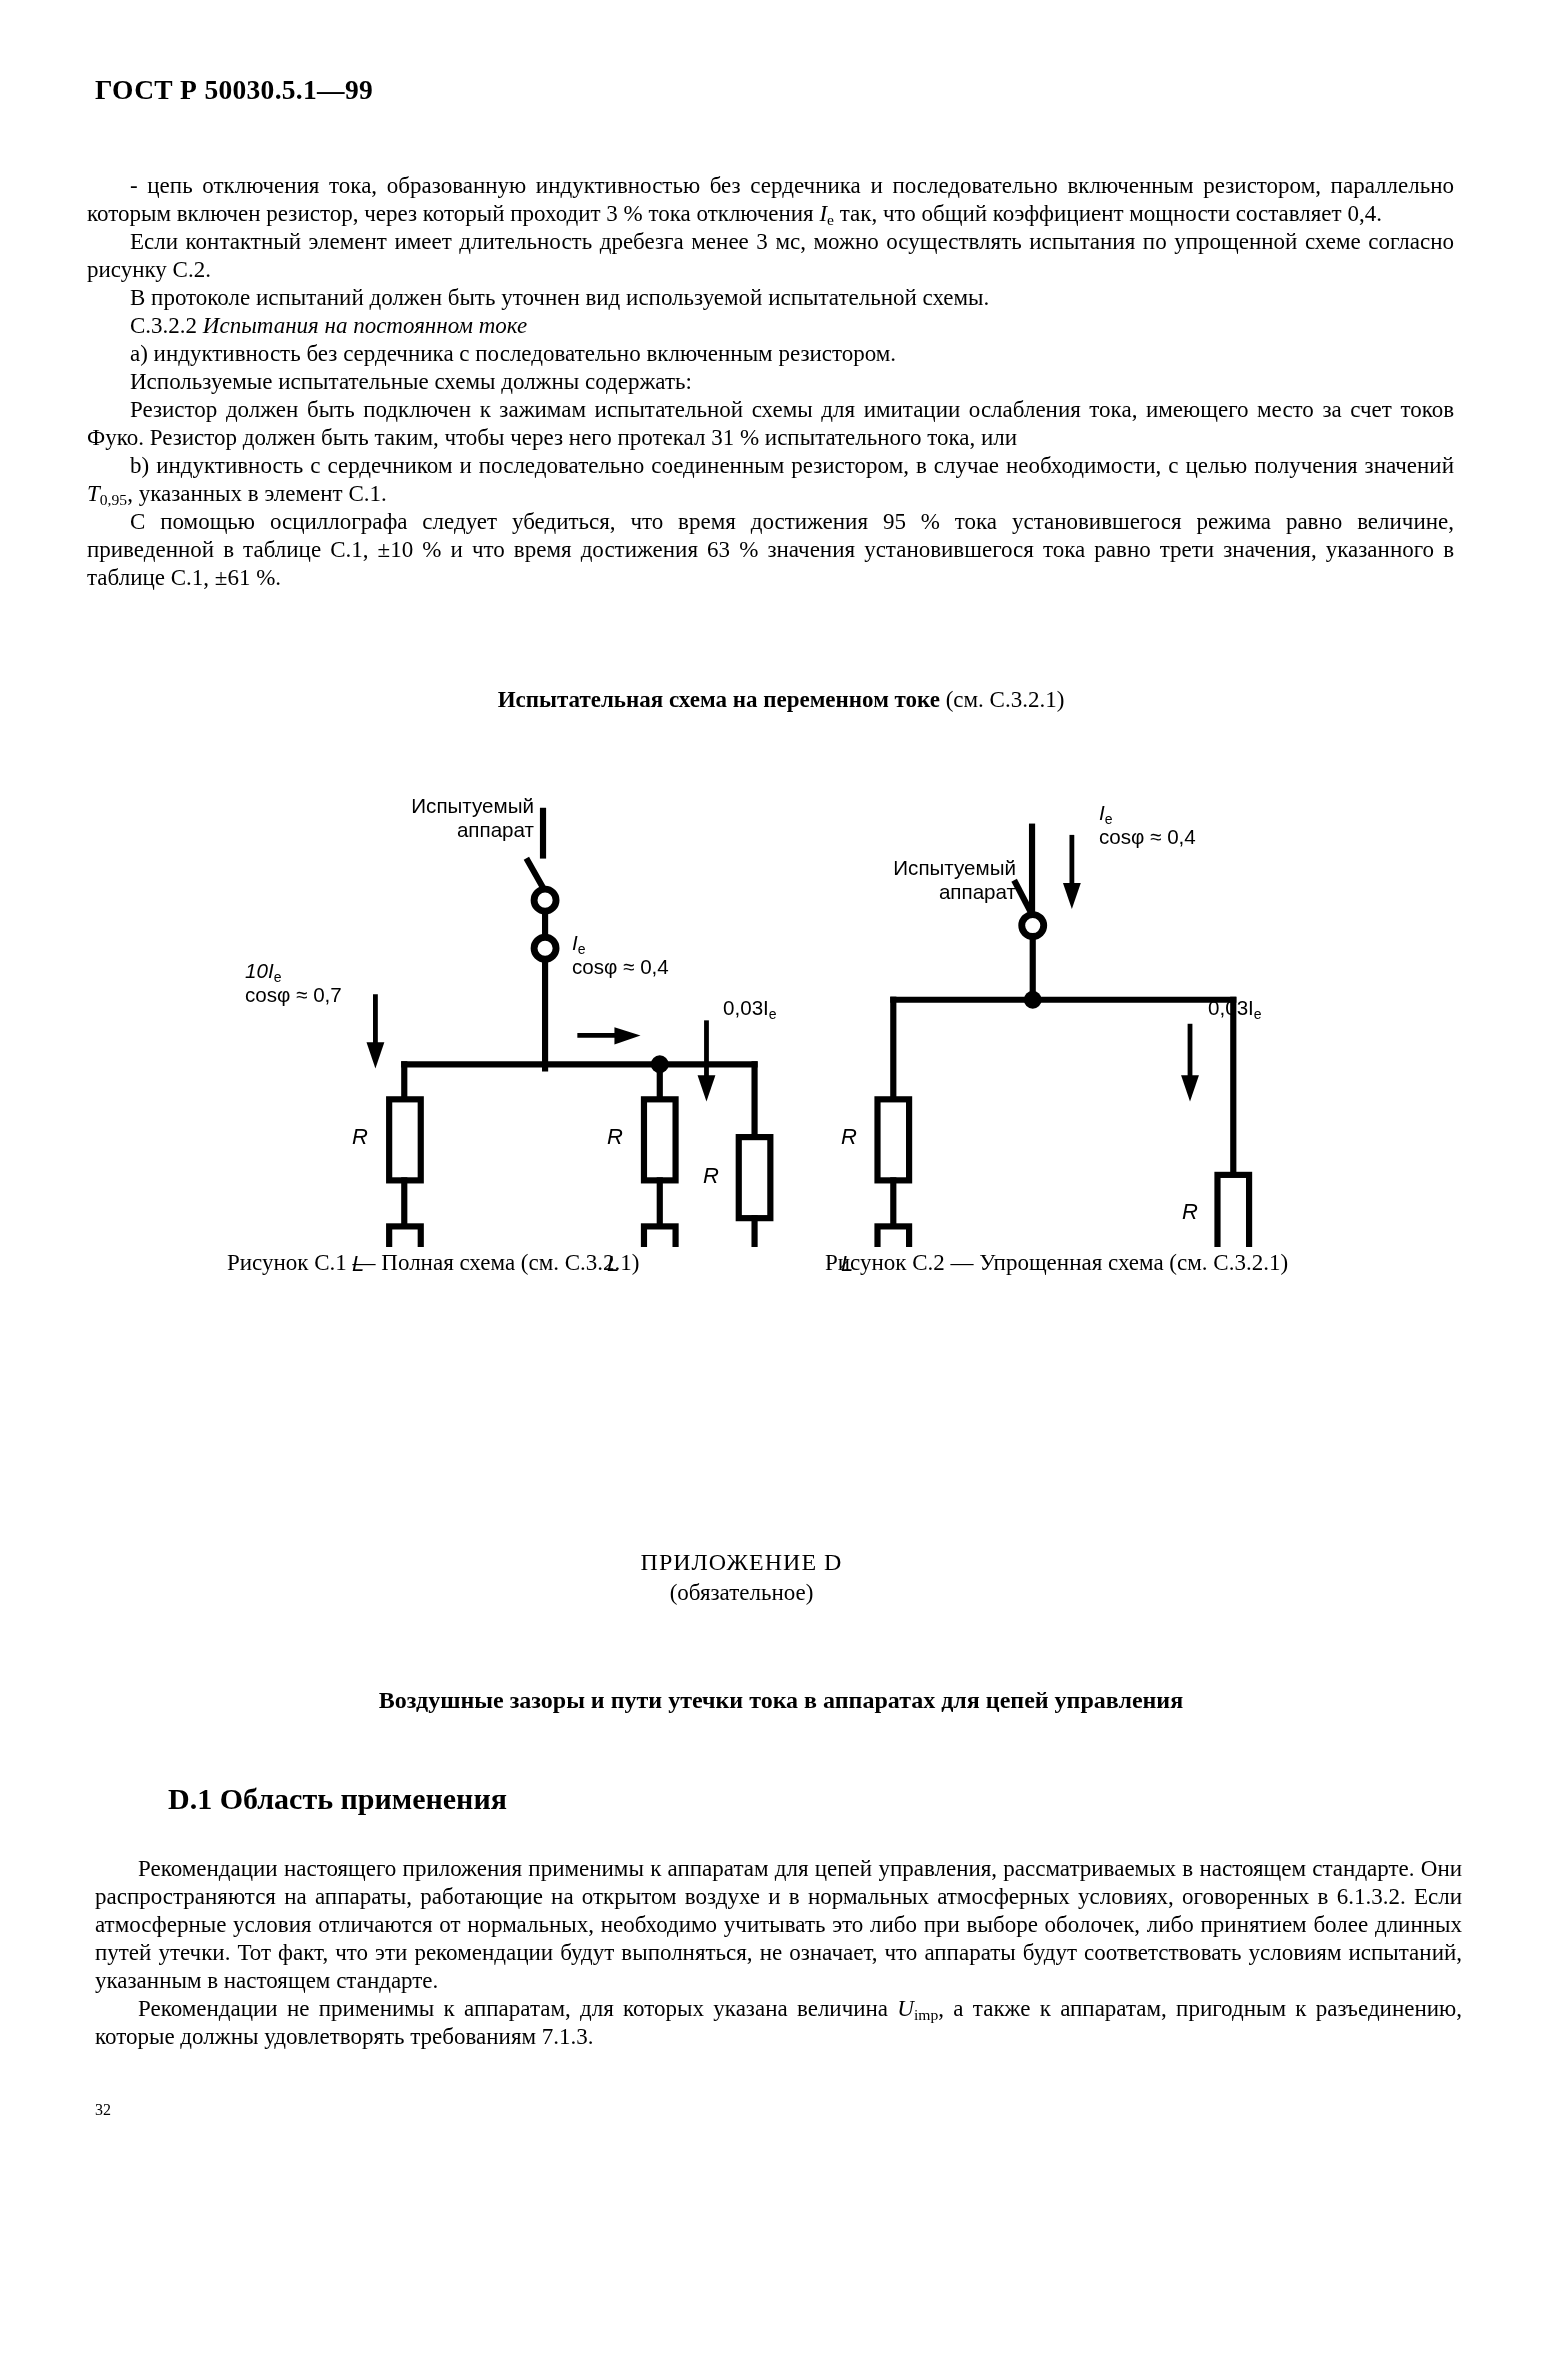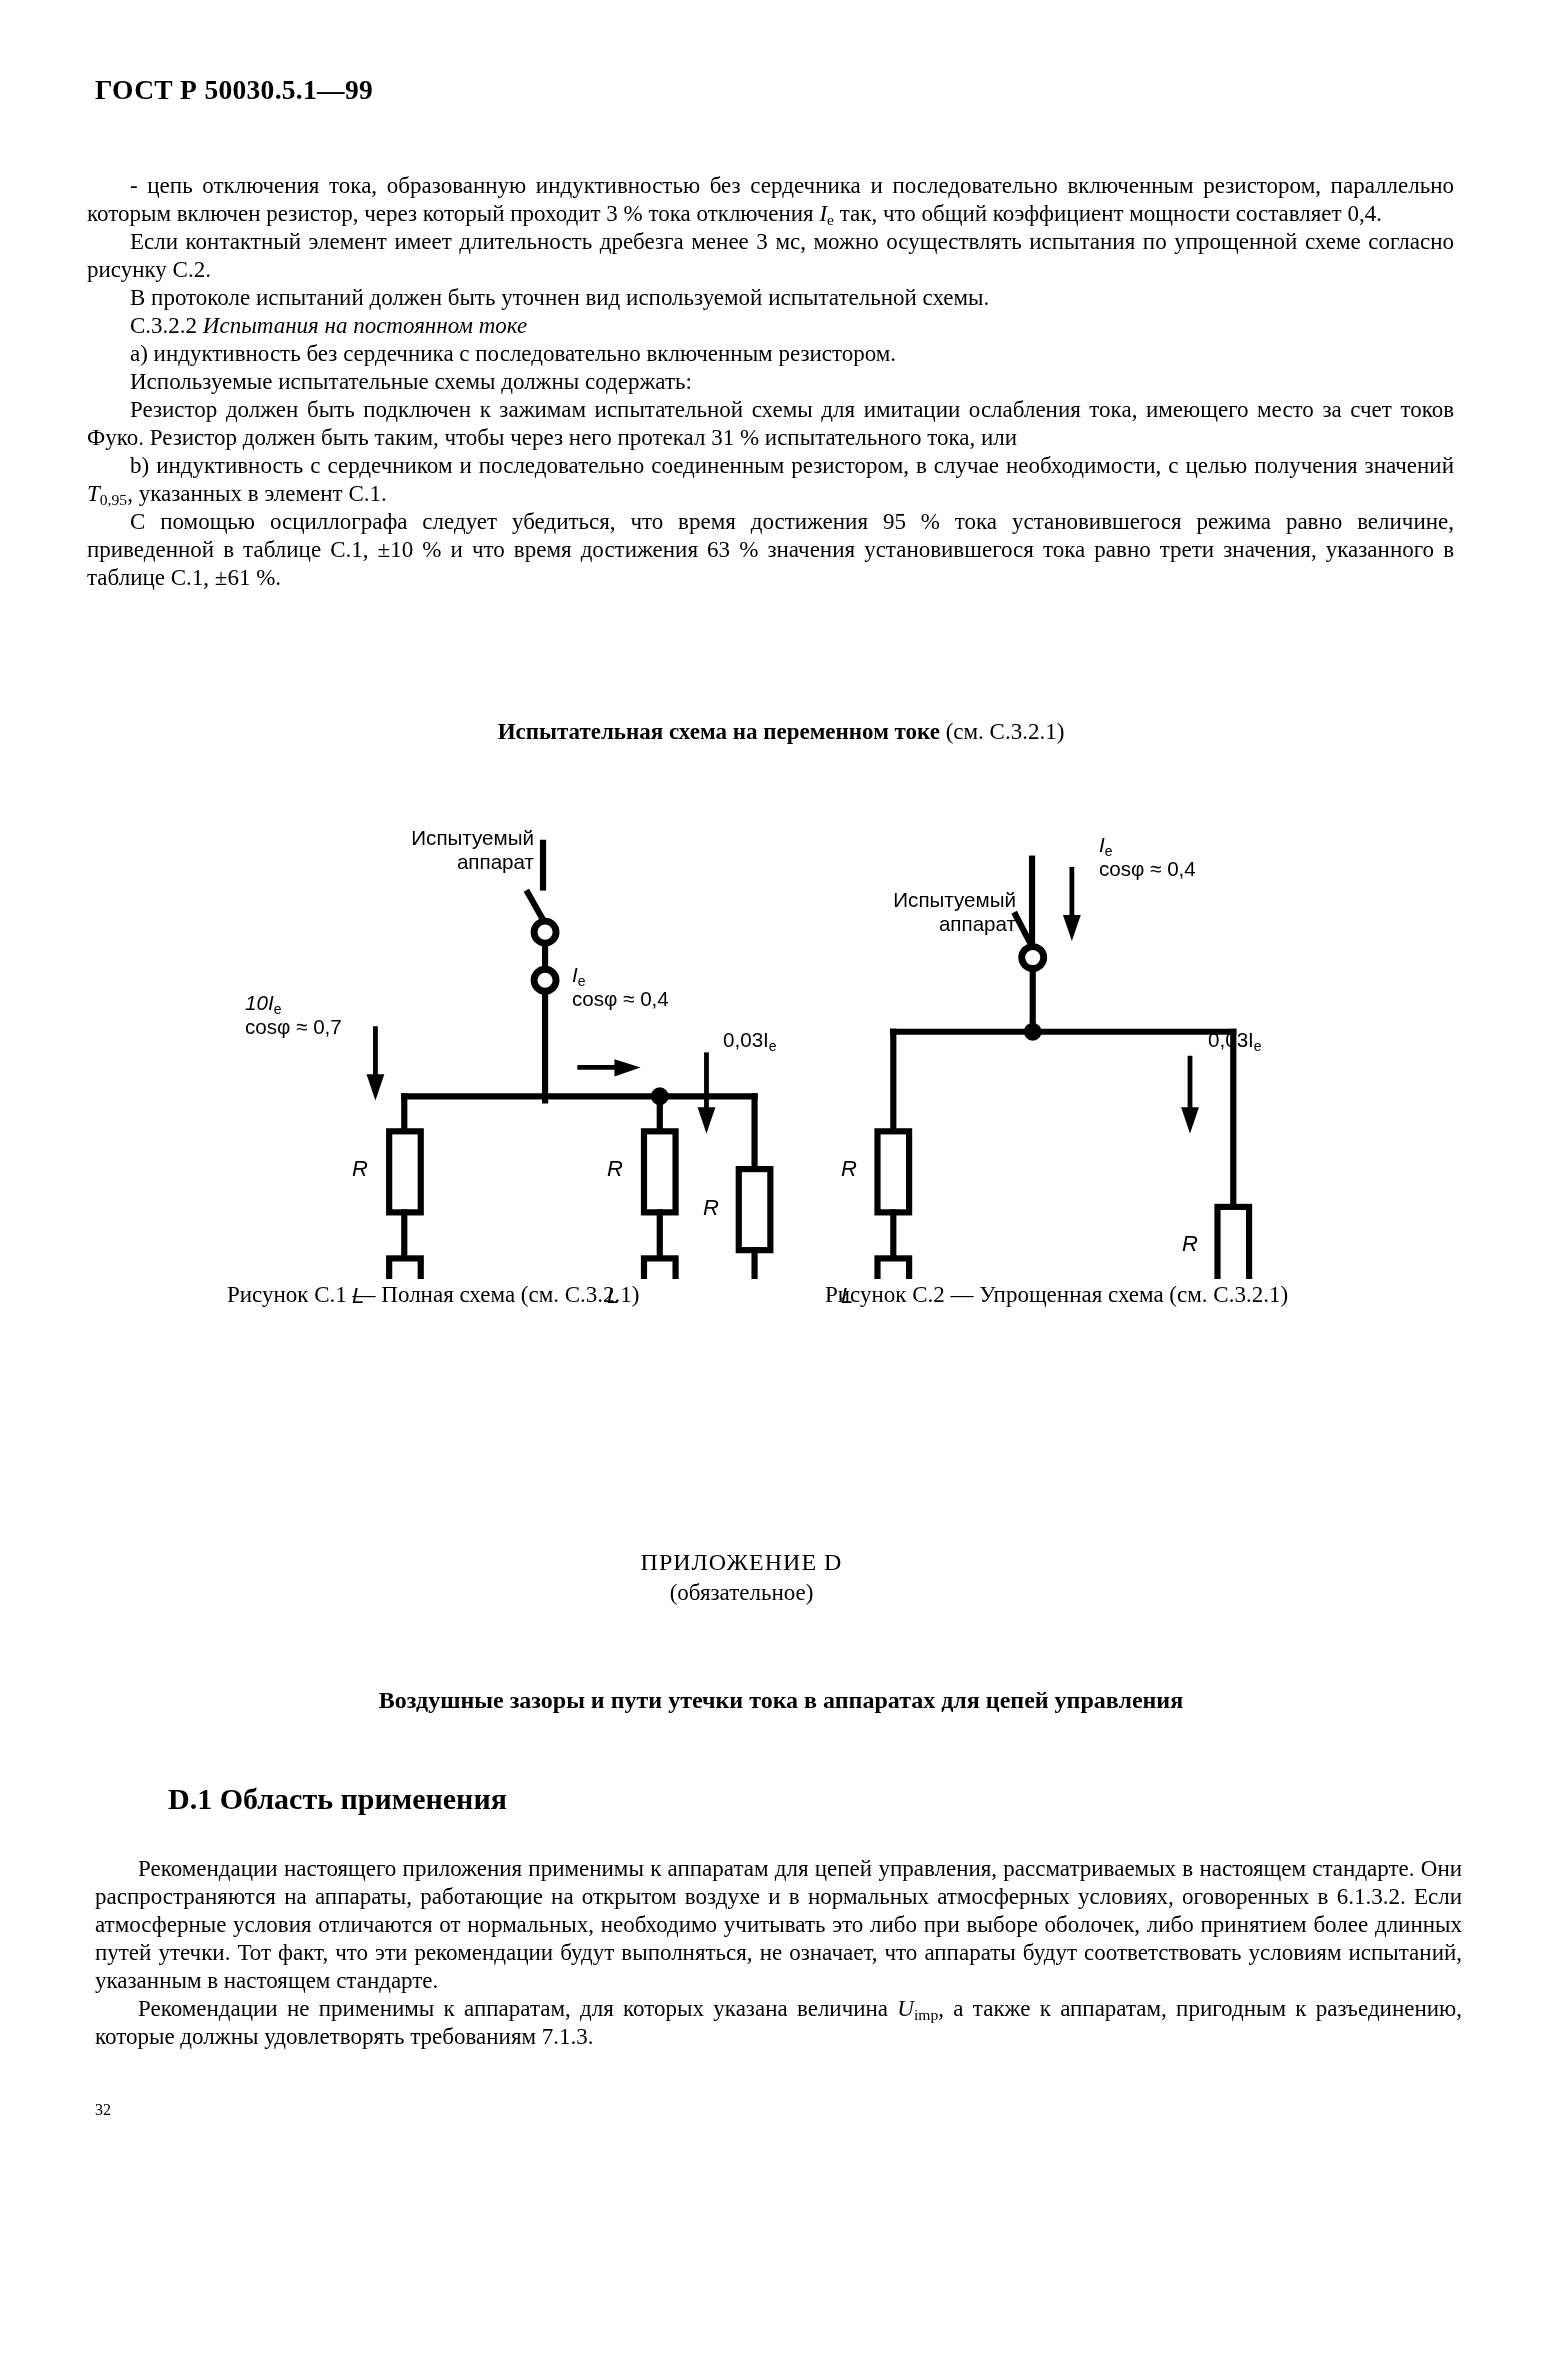--- a/index.html
+++ b/index.html
@@ -51,21 +51,20 @@
     line-height: 0;
   }
   .varital { font-style: italic; }
 
   
   .figwrap {
     position: absolute;
     left: 0;
     top: 687px;
     width: 1562px;
-    margin-top: 32px;
   }
   .figtitle {
     text-align: center;
     font-size: 23px;
   }
   .figtitle .b { font-weight: bold; }
 
   .diagram {
     position: relative;
     width: 1562px;

